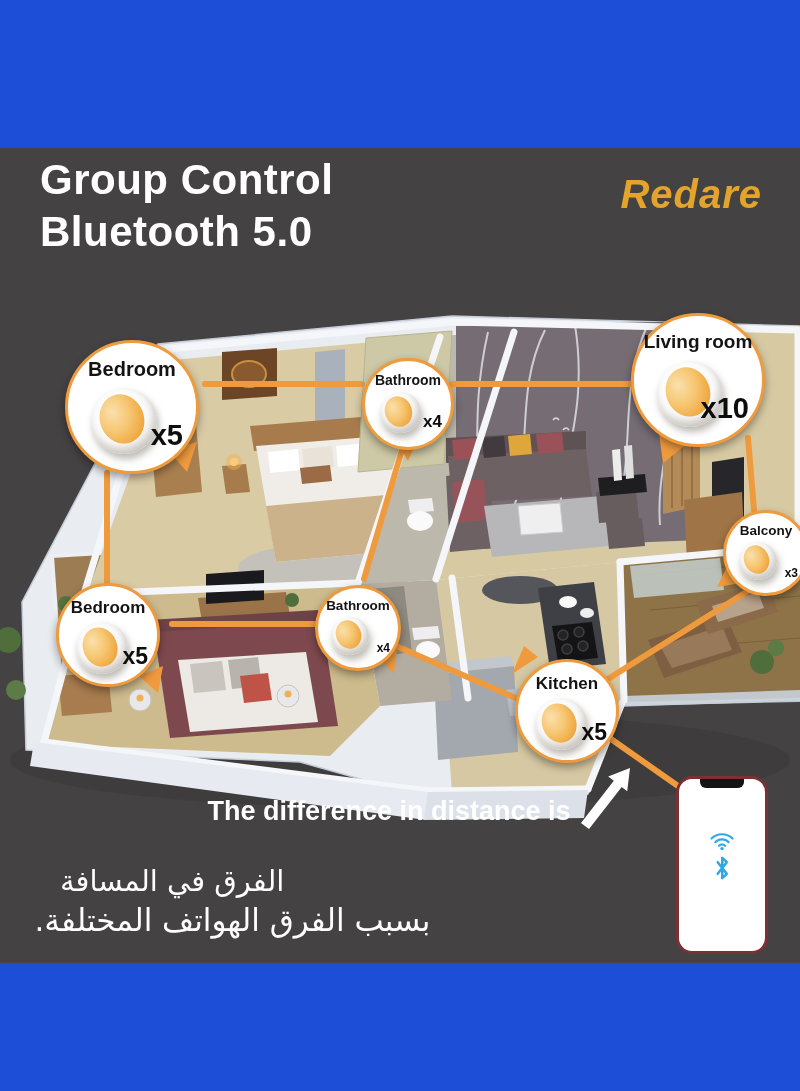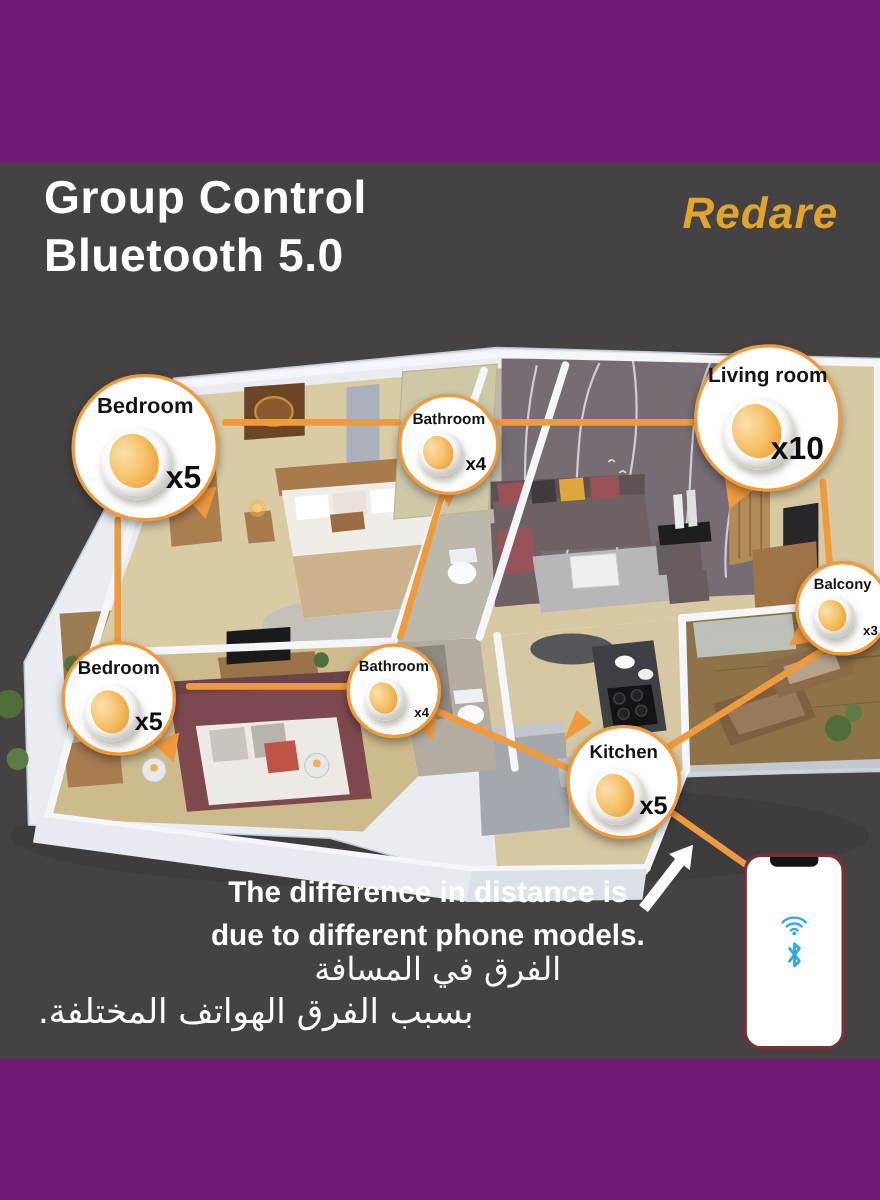--- a/index.html
+++ b/index.html
@@ -1,16 +1,16 @@
 <!DOCTYPE html>
 <html><head>
 <meta charset="utf-8">
 <style>
   html,body{margin:0;padding:0;background:#ffffff;}
-  .canvas{position:relative;width:800px;height:1091px;background:#701a75;overflow:hidden;
+  .canvas{position:relative;width:800px;height:1091px;background:#1d4ed8;overflow:hidden;
           font-family:"Liberation Sans",sans-serif;}
   .panel{position:absolute;left:0;top:148px;width:800px;height:815px;background:#454243;}
   .scene{position:absolute;left:0;top:0;width:800px;height:1091px;}
 
   .title{position:absolute;left:40px;top:154px;color:#ffffff;font-weight:700;
          font-size:42px;line-height:52px;letter-spacing:0.5px;}
   .title span{display:block;}
   .brand{position:absolute;right:38px;top:172px;color:#E3A42B;font-weight:700;
          font-style:italic;font-size:40px;letter-spacing:1px;}
 
@@ -41,21 +41,21 @@
   .bub-sm{width:86px;height:86px;}
   .bub-sm .b-label{top:10px;font-size:13.5px;}
   .bub-sm .light{left:13px;top:29px;width:38px;height:38px;}
   .bub-sm .b-count{right:8px;bottom:13px;font-size:12px;}
   .bub-liv .b-label{font-size:19px;}
 
   
   .cap-en{position:absolute;left:0;top:792px;width:736px;text-align:center;color:#ffffff;
           font-weight:700;font-size:27px;line-height:39px;padding-left:21px;}
   .cap-en span{display:block;}
-  .cap-ar1{position:absolute;left:60px;top:864px;width:450px;text-align:right;color:#ffffff;
+  .cap-ar1{position:absolute;left:60px;top:864px;width:450px;text-align:left;color:#ffffff;
            font-size:29px;direction:rtl;font-family:"DejaVu Sans",sans-serif;}
   .cap-ar2{position:absolute;left:0px;top:902px;width:465px;text-align:center;color:#ffffff;
            font-size:31px;direction:rtl;font-family:"DejaVu Sans",sans-serif;}
 
   
   .phone{position:absolute;left:676px;top:776px;width:92px;height:178px;background:#ffffff;
          border:3px solid #7B3133;border-radius:16px;box-sizing:border-box;z-index:5;}
   .notch{position:absolute;left:50%;top:0;transform:translateX(-50%);width:44px;height:9px;
          background:#141414;border-radius:0 0 6px 6px;}
   .phone-icons{position:absolute;left:0;right:0;top:52px;display:flex;flex-direction:column;
@@ -294,21 +294,20 @@
   <div class="bubble bub-lg" style="left:515px;top:659px;">
     <span class="b-label">Kitchen</span>
     <span class="light">
         <i class="bulb"></i>
       </span>
     <span class="b-count">x5</span>
   </div>
 
   <div class="cap-en">
     <span>The difference in distance is</span>
-    <span>due to different phone models.</span>
   </div>
   <div class="cap-ar1">الفرق في المسافة</div>
   <div class="cap-ar2">بسبب الفرق الهواتف المختلفة.</div>
 
   <div class="phone">
     <div class="notch"></div>
     <div class="phone-icons">
       <svg width="26" height="20" viewBox="0 0 26 20">
         <g stroke="#2FA8E8" stroke-width="2.2" fill="none" stroke-linecap="round">
           <path d="M2.5 7.5 C8 1.8 18 1.8 23.5 7.5"></path>

